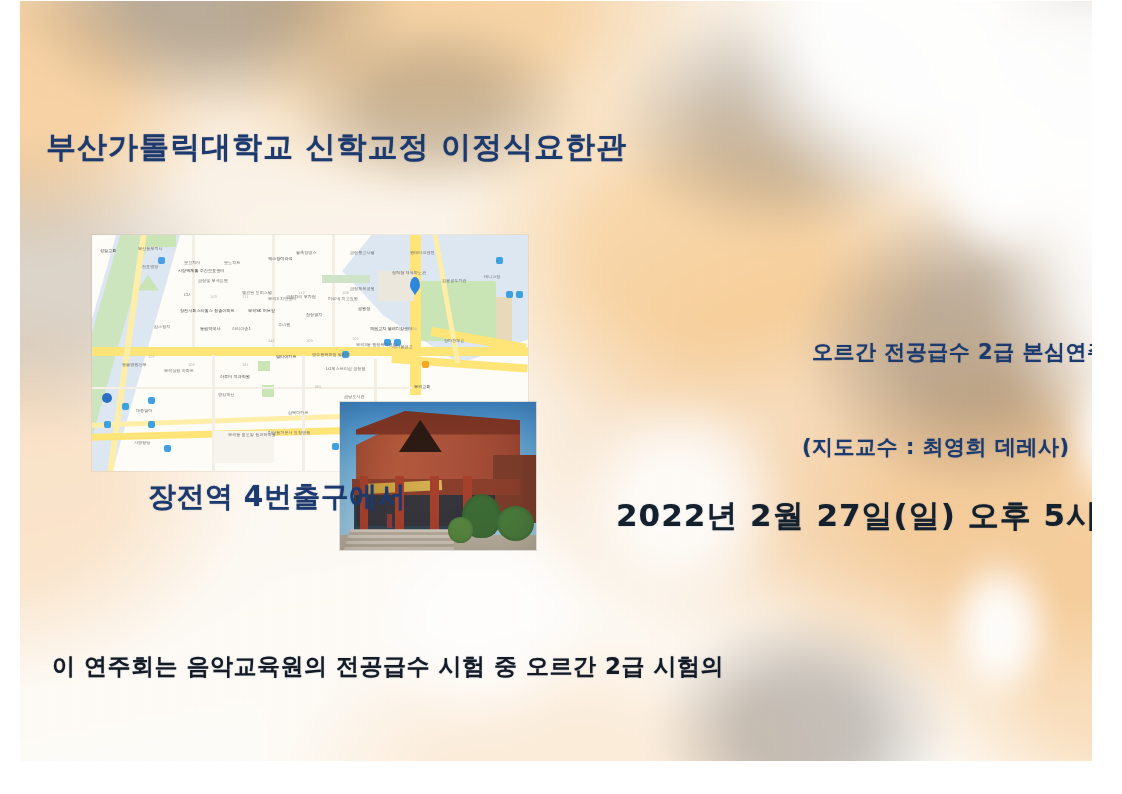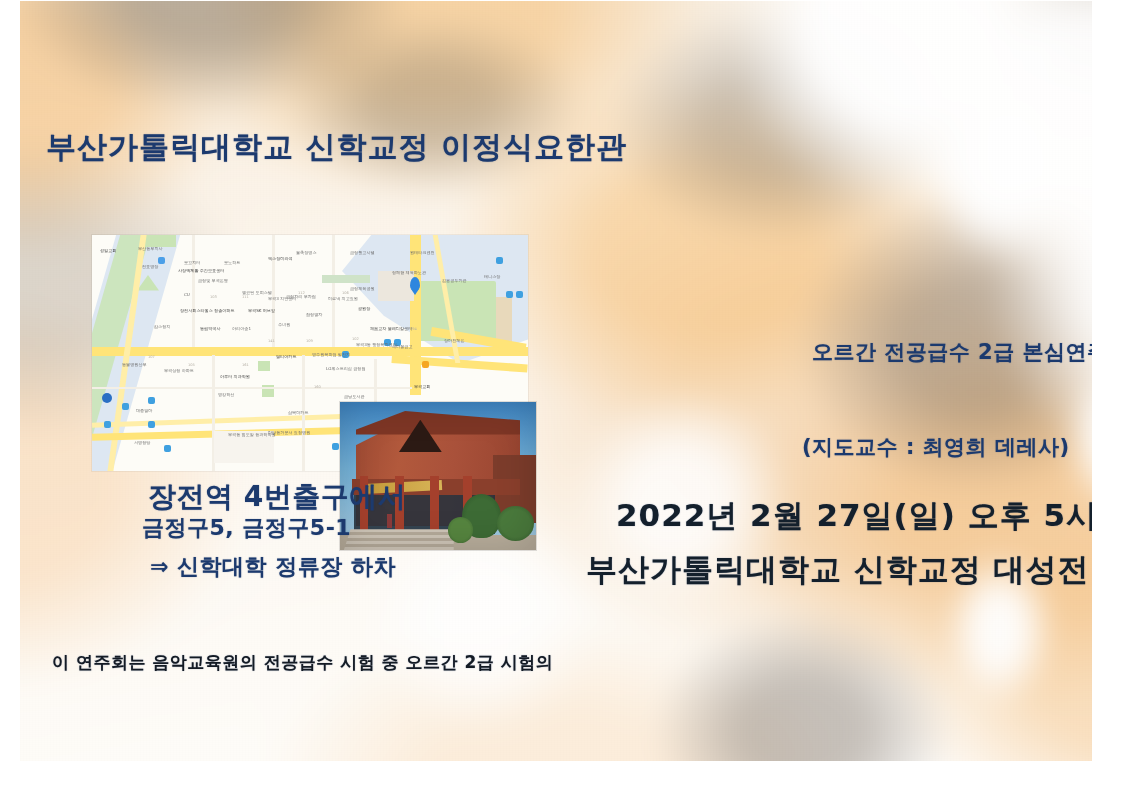--- a/index.html
+++ b/index.html
@@ -58,21 +58,21 @@
   #t-address {left:62px;  top:190px; font-size:21px;}
   #t-perform {left:612px; top:116px; font-size:25px;}
   #t-title   {left:606px; top:178px; font-size:52px; letter-spacing:3px;}
   #t-sub1    {left:792px; top:337px; font-size:21px;}
   #t-sub2    {left:782px; top:384px; font-size:21px;margin-top:48px;}
   #t-date    {left:596px; top:494px; font-size:31px; color:#14202c; letter-spacing:1px;text-align:center;}
   #t-place   {left:566px; top:548px; font-size:31px; color:#14202c; letter-spacing:1px;}
   #t-dir1    {left:128px; top:477px; font-size:28px;}
   #t-dir2    {left:122px; top:512px; font-size:22px;}
   #t-dir3    {left:130px; top:551px; font-size:22px;}
-  #t-note1   {left:32px;  top:650px; font-size:17px; color:#141b24;}
+  #t-note1   {left:32px;  top:650px; font-size:23px; color:#141b24;}
   #t-note2   {left:32px;  top:686px; font-size:17px; color:#141b24;}
 
   
   #map{position:absolute;left:72px;top:234px;width:436px;height:236px;
        background:#fdfcf7;overflow:hidden;box-shadow:0 0 0 1px rgba(0,0,0,.05);}
   #map .water{position:absolute;background:#dde7f2;}
   #map .park{position:absolute;background:#c9e4b5;}
   #map .road{position:absolute;background:#ffe478;}
   #map .road.min{background:#ffeea8;}
   #map .street{position:absolute;background:#f3efe6;}
@@ -267,22 +267,19 @@
       <div class="vig"></div>
     </div>
 
     <div class="ink" id="t-venue">부산가톨릭대학교 신학교정 이정식요한관</div>
 
 
     <div class="ink" id="t-sub1">오르간 전공급수 2급 본심연주</div>
     <div class="ink" id="t-sub2">(지도교수 : 최영희 데레사)</div>
 
     <div class="ink dark" id="t-date">2022년 2월 27일(일) 오후 5시</div>
-    <div class="ink dark" id="t-place">부산가톨릭대학교 신학교정 대성전</div>
 
     <div class="ink" id="t-dir1">장전역 4번출구에서</div>
-    <div class="ink" id="t-dir2">금정구5, 금정구5-1</div>
-    <div class="ink" id="t-dir3">⇒ 신학대학 정류장 하차</div>
 
     <div class="ink dark" id="t-note1">이 연주회는 음악교육원의 전공급수 시험 중 오르간 2급 시험의</div>
 
   </div>
 </div>
 
 </body></html>

